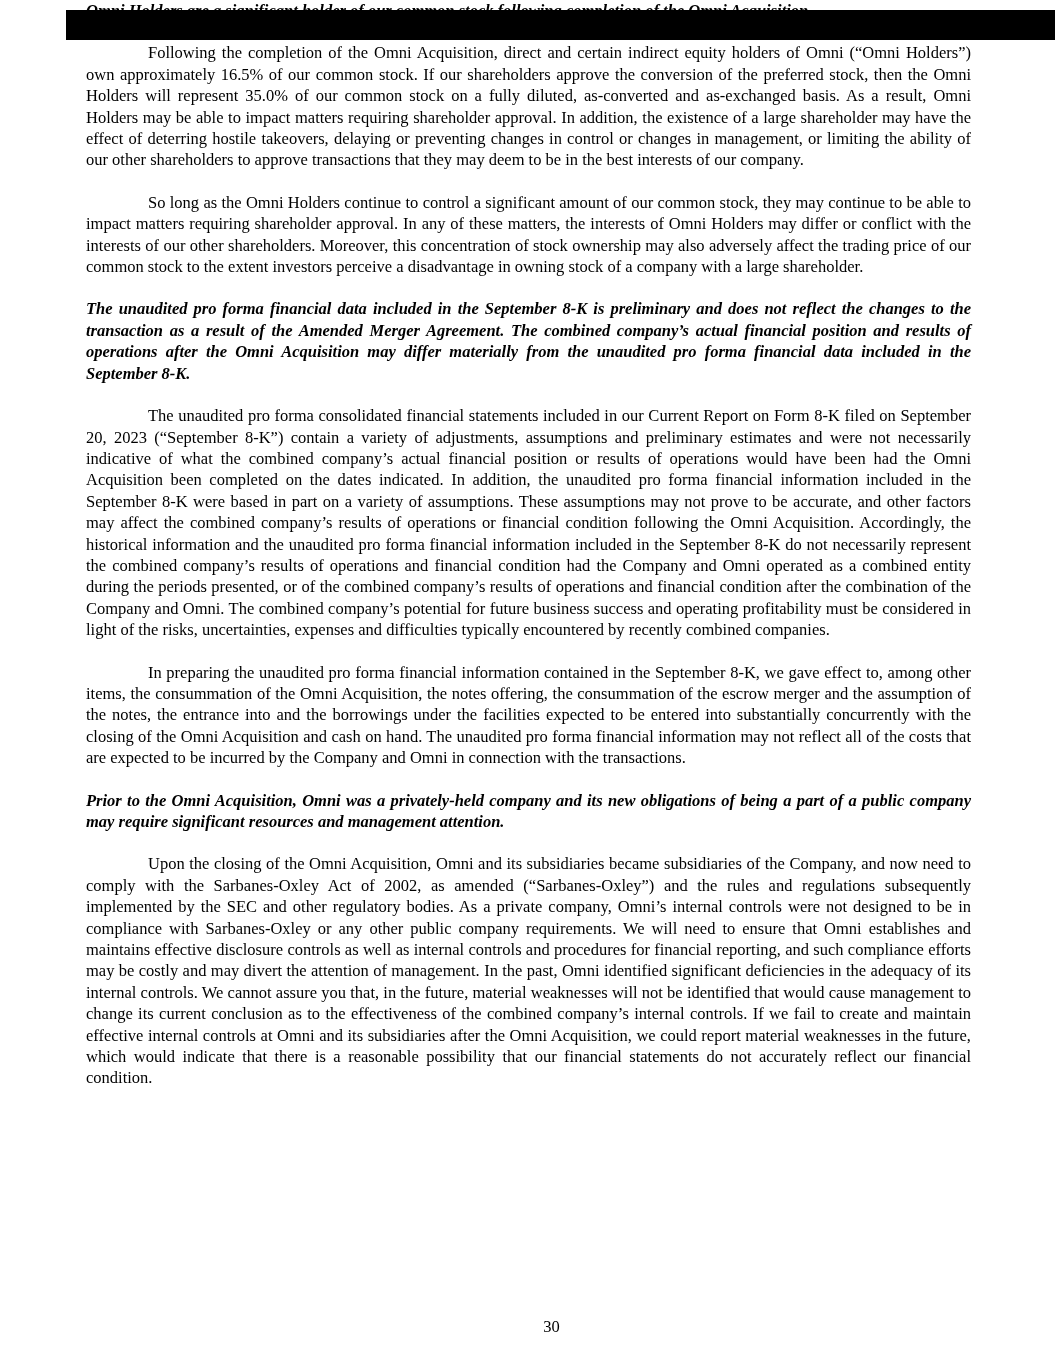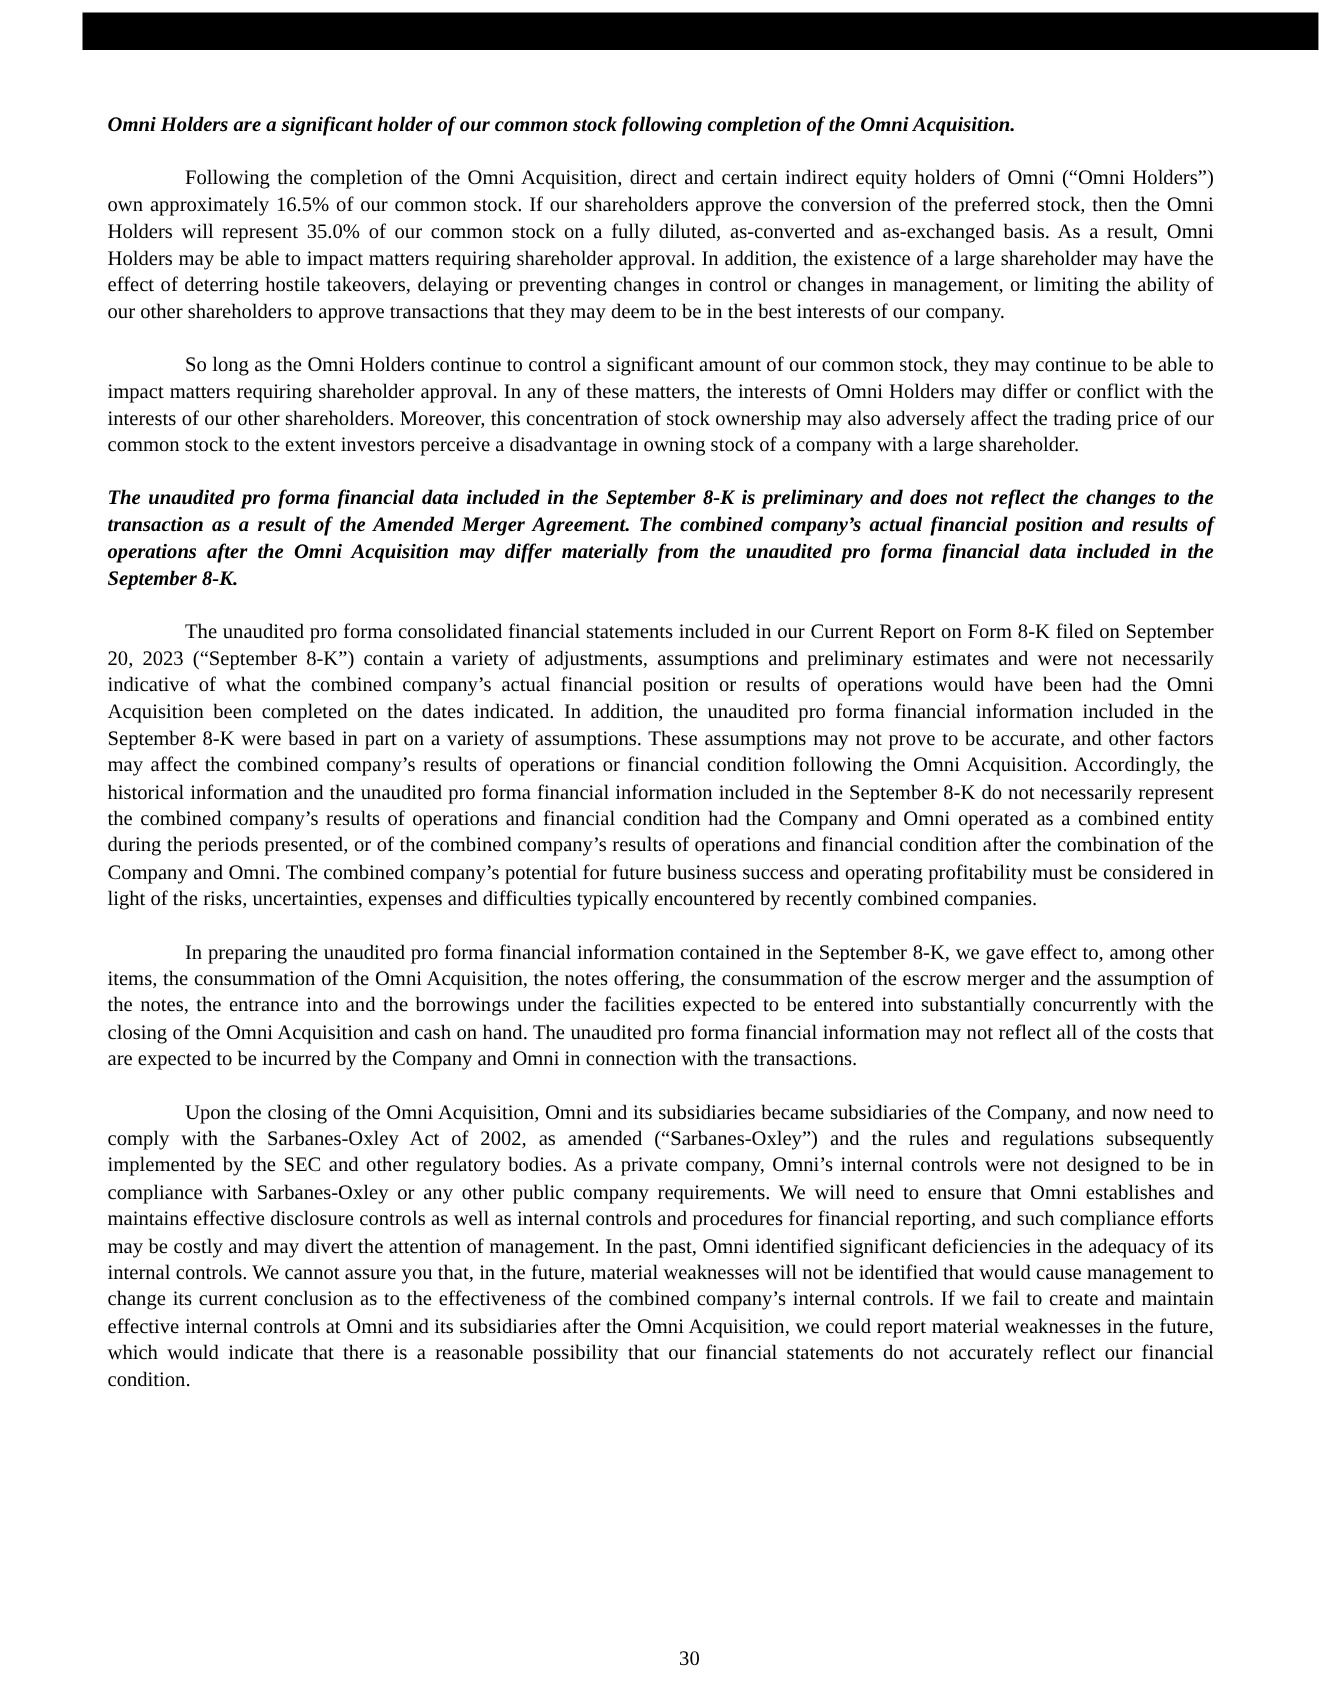--- a/index.html
+++ b/index.html
@@ -22,21 +22,20 @@
     top: 10px;
     width: 989px;
     height: 30px;
     background: #000000;
   }
   .content {
     position: absolute;
     left: 86px;
     top: 0;
     width: 885px;
-    padding-top: 89px;
   }
   .content p {
     margin: 0 0 21px 0;
     font-size: 16.5px;
     line-height: 21.4px;
     text-align: justify;
   }
   .heading {
     font-weight: bold;
     font-style: italic;
@@ -68,19 +67,20 @@
     <p class="body-para">Following the completion of the Omni Acquisition, direct and certain indirect equity holders of Omni (“Omni Holders”) own approximately 16.5% of our common stock. If our shareholders approve the conversion of the preferred stock, then the Omni Holders will represent 35.0% of our common stock on a fully diluted, as-converted and as-exchanged basis. As a result, Omni Holders may be able to impact matters requiring shareholder approval. In addition, the existence of a large shareholder may have the effect of deterring hostile takeovers, delaying or preventing changes in control or changes in management, or limiting the ability of our other shareholders to approve transactions that they may deem to be in the best interests of our company.</p>
 
     <p class="body-para">So long as the Omni Holders continue to control a significant amount of our common stock, they may continue to be able to impact matters requiring shareholder approval. In any of these matters, the interests of Omni Holders may differ or conflict with the interests of our other shareholders. Moreover, this concentration of stock ownership may also adversely affect the trading price of our common stock to the extent investors perceive a disadvantage in owning stock of a company with a large shareholder.</p>
 
     <p class="heading">The unaudited pro forma financial data included in the September 8-K is preliminary and does not reflect the changes to the transaction as a result of the Amended Merger Agreement. The combined company’s actual financial position and results of operations after the Omni Acquisition may differ materially from the unaudited pro forma financial data included in the September 8-K.</p>
 
     <p class="body-para">The unaudited pro forma consolidated financial statements included in our Current Report on Form 8-K filed on September 20, 2023 (“September 8-K”) contain a variety of adjustments, assumptions and preliminary estimates and were not necessarily indicative of what the combined company’s actual financial position or results of operations would have been had the Omni Acquisition been completed on the dates indicated. In addition, the unaudited pro forma financial information included in the September 8-K were based in part on a variety of assumptions. These assumptions may not prove to be accurate, and other factors may affect the combined company’s results of operations or financial condition following the Omni Acquisition. Accordingly, the historical information and the unaudited pro forma financial information included in the September 8-K do not necessarily represent the combined company’s results of operations and financial condition had the Company and Omni operated as a combined entity during the periods presented, or of the combined company’s results of operations and financial condition after the combination of the Company and Omni. The combined company’s potential for future business success and operating profitability must be considered in light of the risks, uncertainties, expenses and difficulties typically encountered by recently combined companies.</p>
 
     <p class="body-para">In preparing the unaudited pro forma financial information contained in the September 8-K, we gave effect to, among other items, the consummation of the Omni Acquisition, the notes offering, the consummation of the escrow merger and the assumption of the notes, the entrance into and the borrowings under the facilities expected to be entered into substantially concurrently with the closing of the Omni Acquisition and cash on hand. The unaudited pro forma financial information may not reflect all of the costs that are expected to be incurred by the Company and Omni in connection with the transactions.</p>
 
+    <p class="heading">Prior to the Omni Acquisition, Omni was a privately-held company and its new obligations of being a part of a public company may require significant resources and management attention.</p>
 
     <p class="body-para">Upon the closing of the Omni Acquisition, Omni and its subsidiaries became subsidiaries of the Company, and now need to comply with the Sarbanes-Oxley Act of 2002, as amended (“Sarbanes-Oxley”) and the rules and regulations subsequently implemented by the SEC and other regulatory bodies. As a private company, Omni’s internal controls were not designed to be in compliance with Sarbanes-Oxley or any other public company requirements. We will need to ensure that Omni establishes and maintains effective disclosure controls as well as internal controls and procedures for financial reporting, and such compliance efforts may be costly and may divert the attention of management. In the past, Omni identified significant deficiencies in the adequacy of its internal controls. We cannot assure you that, in the future, material weaknesses will not be identified that would cause management to change its current conclusion as to the effectiveness of the combined company’s internal controls. If we fail to create and maintain effective internal controls at Omni and its subsidiaries after the Omni Acquisition, we could report material weaknesses in the future, which would indicate that there is a reasonable possibility that our financial statements do not accurately reflect our financial condition.</p>
   </div>
 
   <div class="page-number">30</div>
 
 </div>
 
 </body></html>

